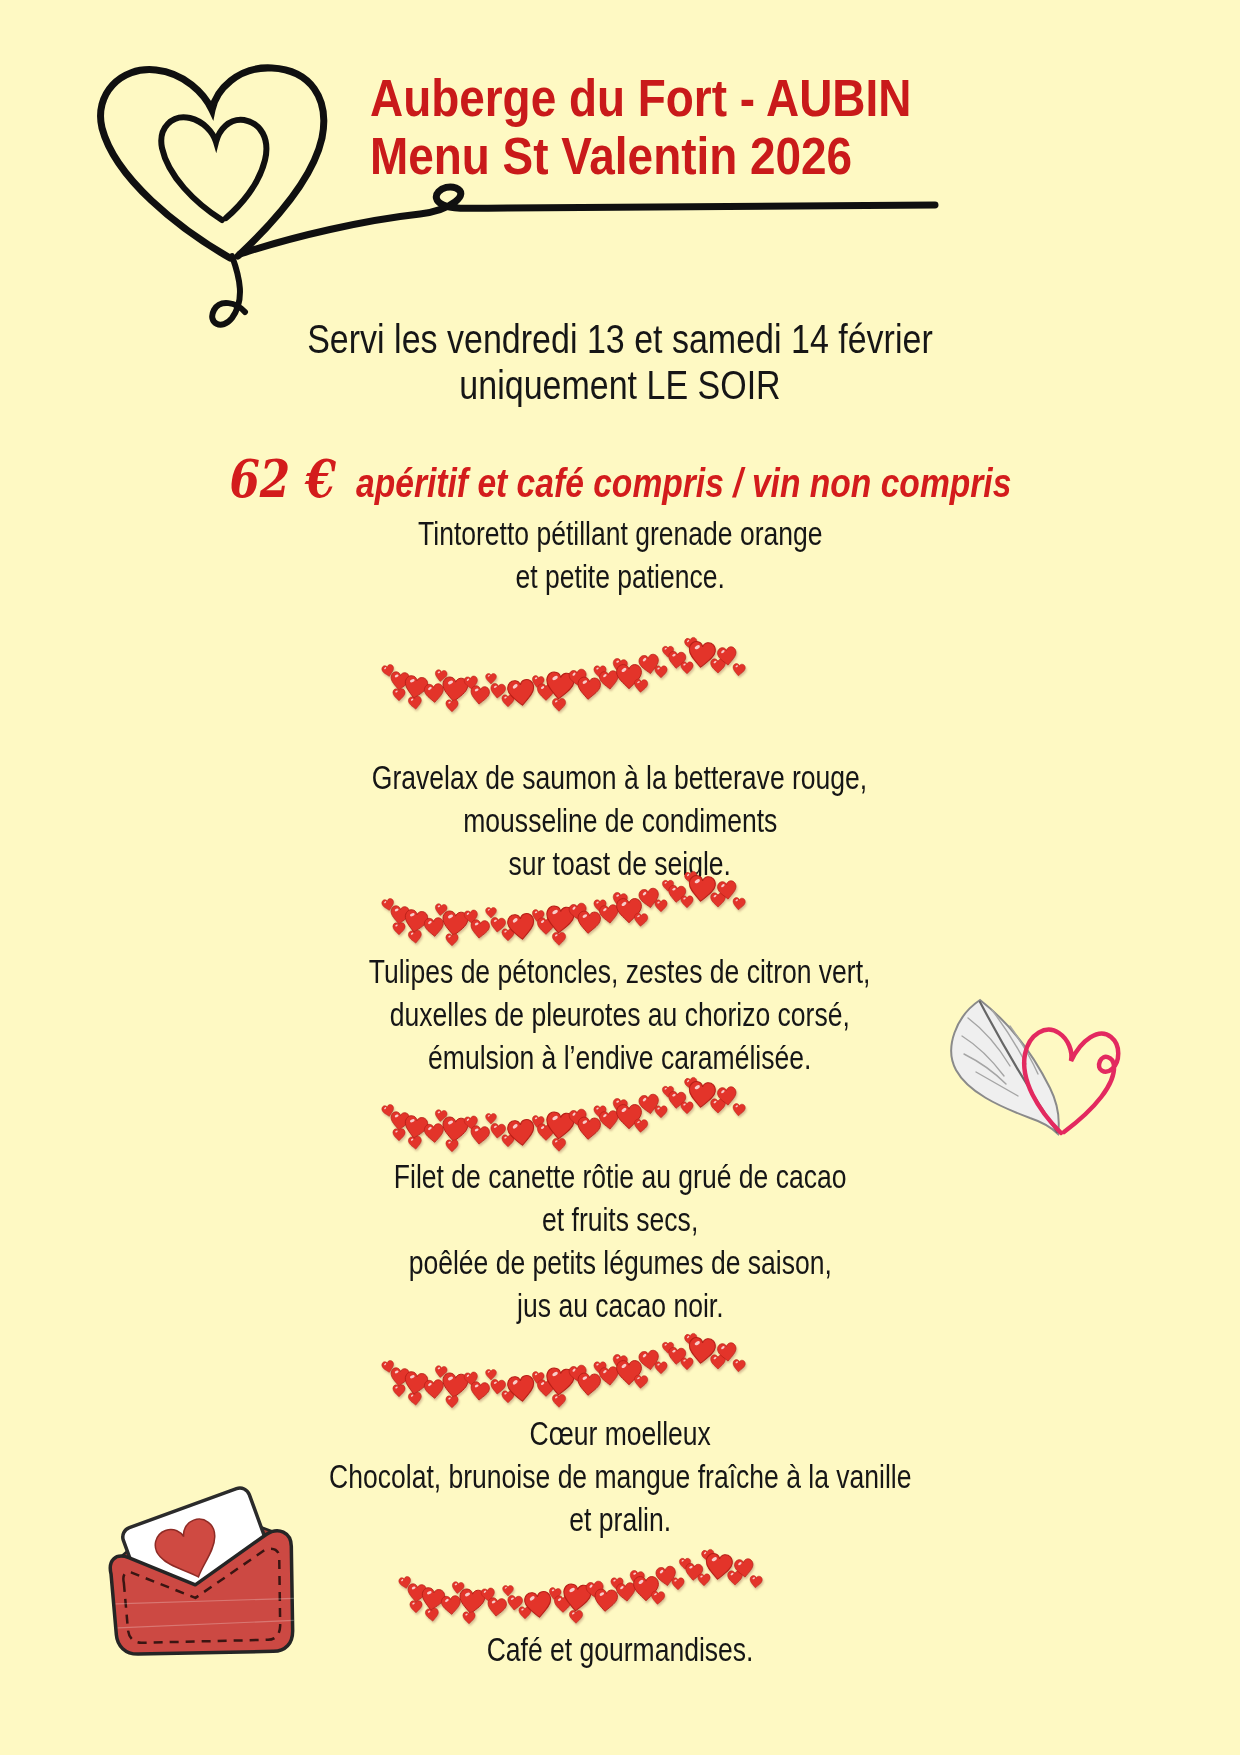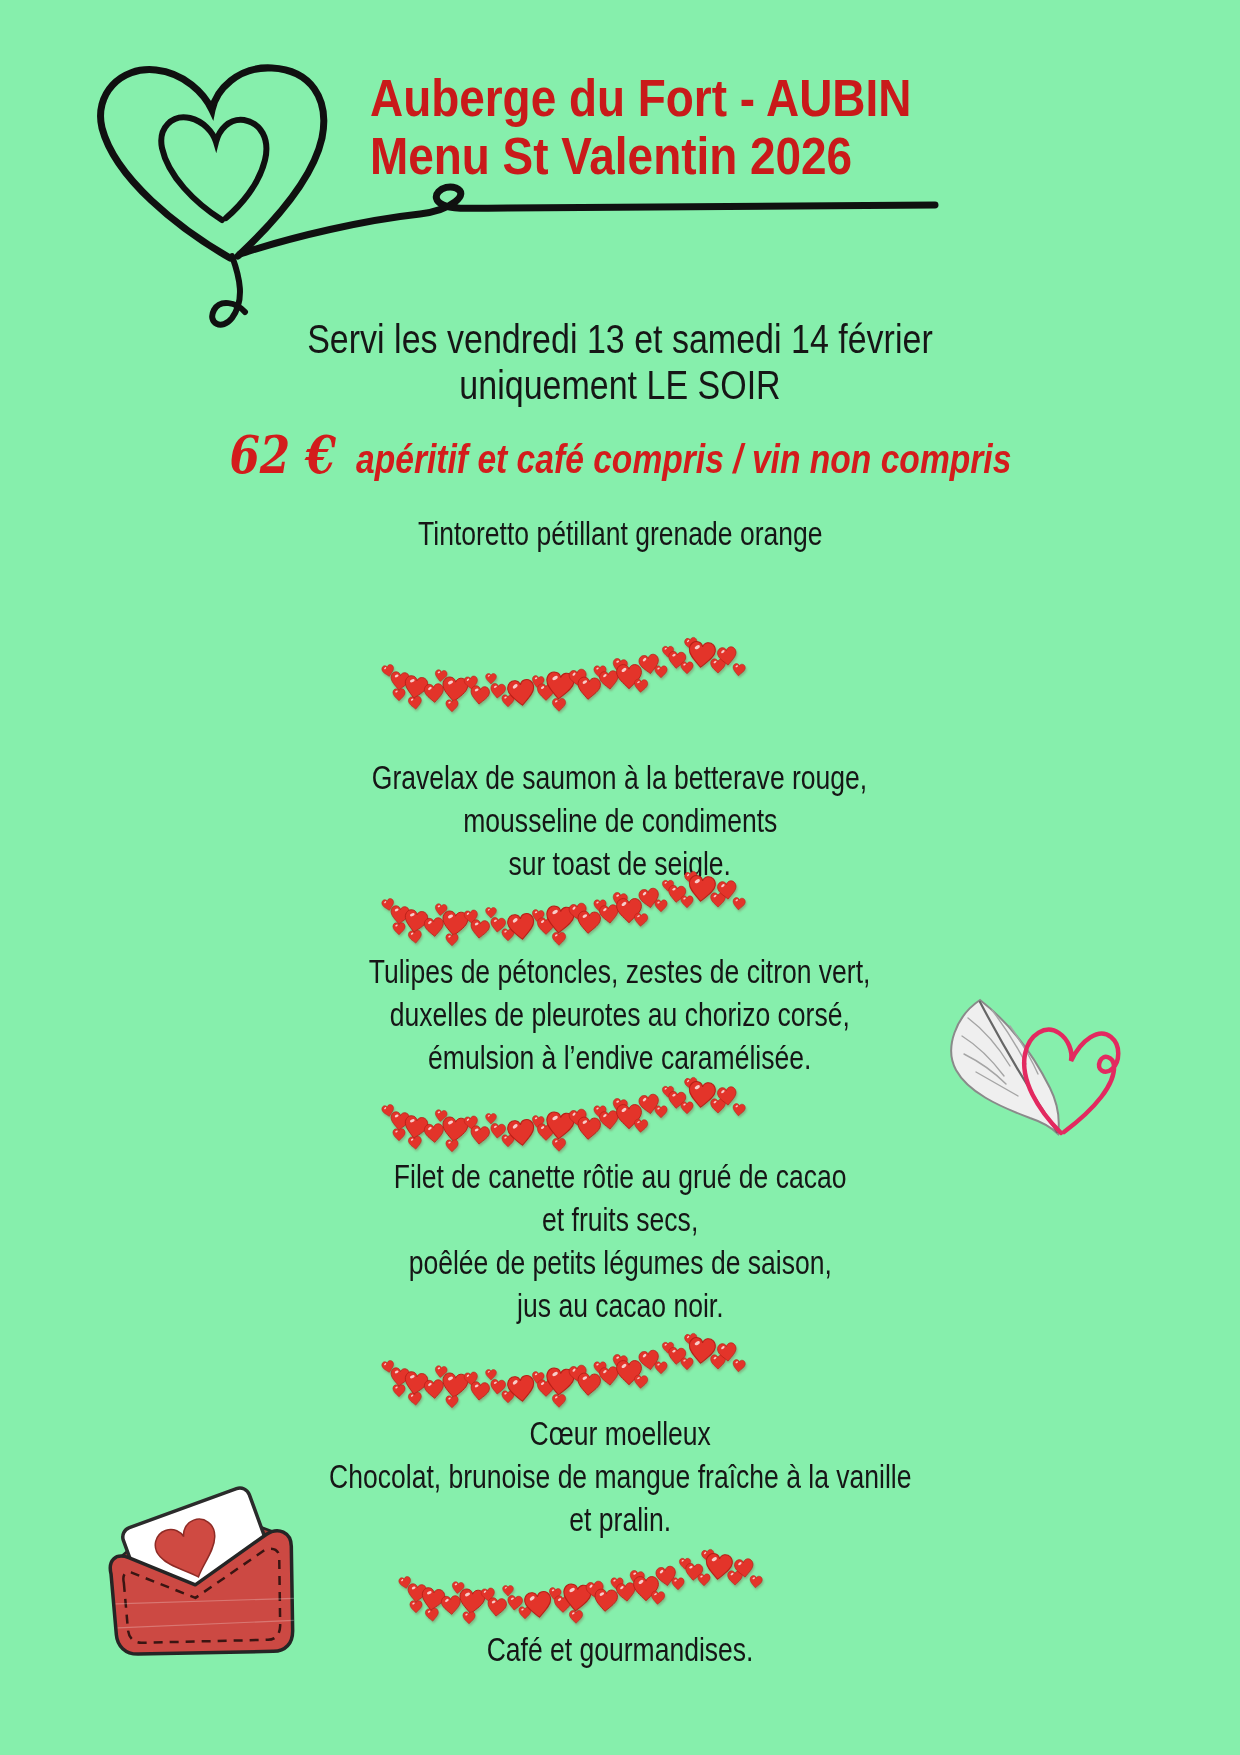--- a/index.html
+++ b/index.html
@@ -1,35 +1,35 @@
 <!DOCTYPE html>
 <html lang="fr" style="--title-red: #c91a1a; --price-red: #d31c1c; --ink: #161616; --heart-red: #e3342a; --pink: #e32960; --env-red: #cc4943;"><head>
 <meta charset="utf-8">
 <style>
   :root{
     --title-red:#c91a1a; --price-red:#d31c1c; --ink:#161616;
     --heart-red:#e3342a; --heart-dark:#b71f17; --pink:#e32960; --env-red:#cc4943;
   }
   html,body{margin:0;padding:0;background:#fff;}
-  .page{position:relative;width:1240px;height:1755px;background:#86efac;overflow:hidden;
+  .page{position:relative;width:1240px;height:1755px;background:#fef9c3;overflow:hidden;
         font-family:"Liberation Sans", sans-serif;color:var(--ink);}
   .abs{position:absolute;}
   .centered{left:0;right:0;text-align:center;}
   .line{text-align:center;}
   .line > span{display:inline-block;white-space:nowrap;transform:scaleX(0.78);transform-origin:center;}
   .dish{font-size:34px;line-height:43px;color:var(--ink);}
   .title{left:370px;top:70px;color:var(--title-red);font-weight:bold;font-size:51px;line-height:58px;}
   .title .tl{display:block;white-space:nowrap;}
   .title .tl > span{display:inline-block;transform:scaleX(0.90);transform-origin:left;white-space:nowrap;}
   .resa{top:256px;font-size:44px;font-weight:bold;line-height:52px;}
   .resa > span{display:inline-block;transform:scaleX(0.84);transform-origin:center;white-space:nowrap;}
   .servi{top:316px;font-size:40px;line-height:46px;}
   .servi > span, .uniq > span{display:inline-block;transform:scaleX(0.85);transform-origin:center;white-space:nowrap;}
   .uniq{top:362px;font-size:40px;line-height:46px;}
-  .pricerow{top:424px;color:var(--price-red);}
+  .pricerow{top:448px;color:var(--price-red);}
   .pricerow > span{display:inline-block;transform:scaleX(0.84);transform-origin:center;white-space:nowrap;}
   .amount{font-family:"DejaVu Serif", serif;font-style:italic;font-weight:bold;font-size:52px;}
   .pnote{font-family:"Liberation Sans", sans-serif;font-style:italic;font-weight:bold;font-size:40px;margin-left:24px;}
   .divider{position:absolute;filter:drop-shadow(1px 2px 1px rgba(120,40,30,.30));}
   svg{display:block;}
   .doodle{pointer-events:none;}
 </style>
 </head>
 <body>
 
@@ -66,20 +66,21 @@
   </div>
 
   <div class="abs centered pricerow">
     <span>
       <span class="amount">62 €</span><span class="pnote">apéritif  et café compris / vin non compris</span>
     </span>
   </div>
 
   <section class="abs centered dish" style="top:512px">
     <div class="line"><span>Tintoretto pétillant grenade orange</span></div>
+    <div class="line"><span>et petite patience.</span></div>
   </section>
 
   <svg class="divider" style="left:378px;top:628px" width="390" height="95" viewBox="0 0 390 95" aria-hidden="true">
       <use href="#gheart" xlink:href="#gheart" transform="translate(10 42) scale(0.5) rotate(-12)"></use>
       <use href="#gheart" xlink:href="#gheart" transform="translate(22 52) scale(0.78) rotate(6)"></use>
       <use href="#gheart" xlink:href="#gheart" transform="translate(21 66) scale(0.52) rotate(0)"></use>
       <use href="#gheart" xlink:href="#gheart" transform="translate(38 58) scale(0.95) rotate(10)"></use>
       <use href="#gheart" xlink:href="#gheart" transform="translate(37 74) scale(0.55) rotate(-6)"></use>
       <use href="#gheart" xlink:href="#gheart" transform="translate(56 64) scale(0.8) rotate(-4)"></use>
       <use href="#gheart" xlink:href="#gheart" transform="translate(63 47) scale(0.5) rotate(8)"></use>

